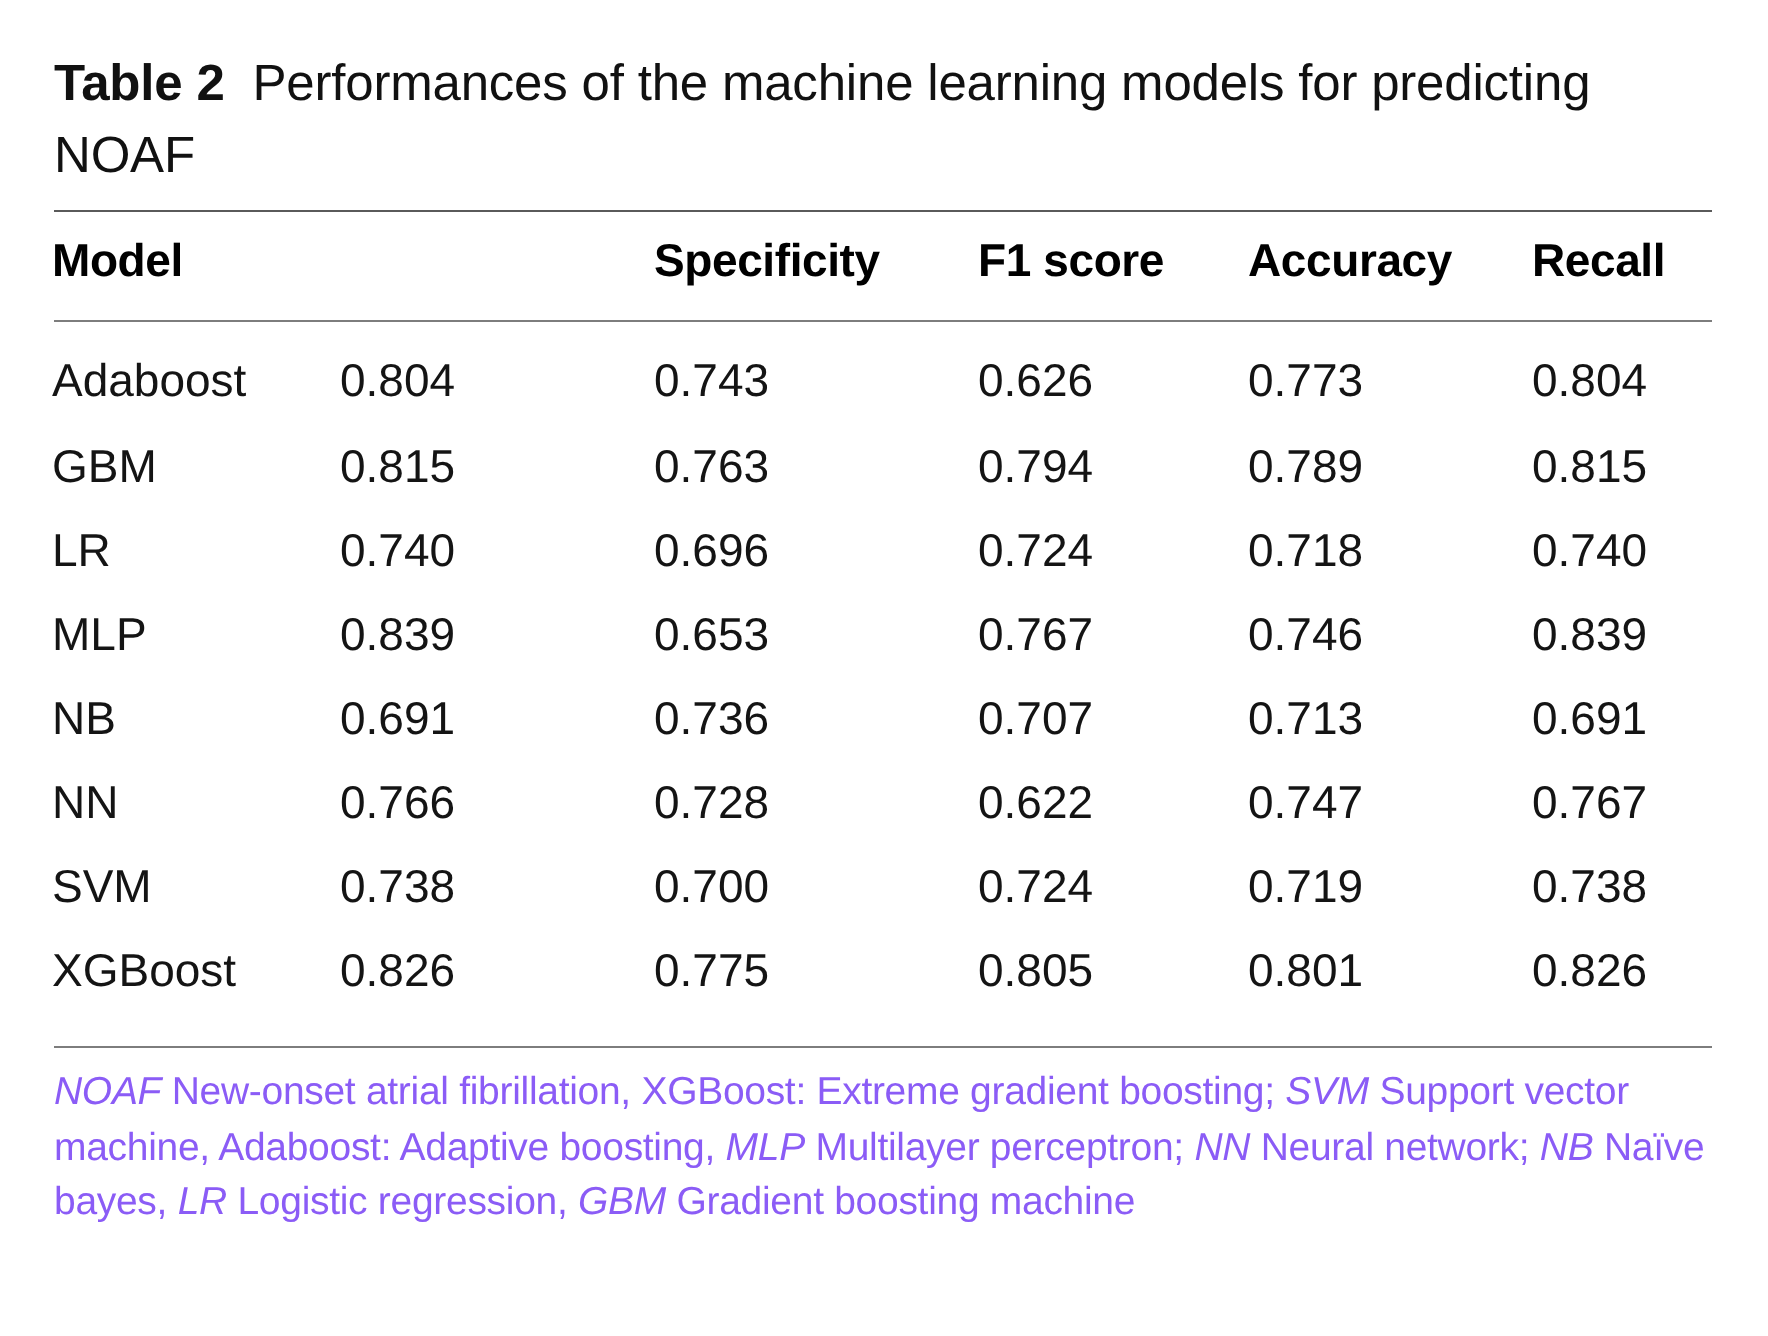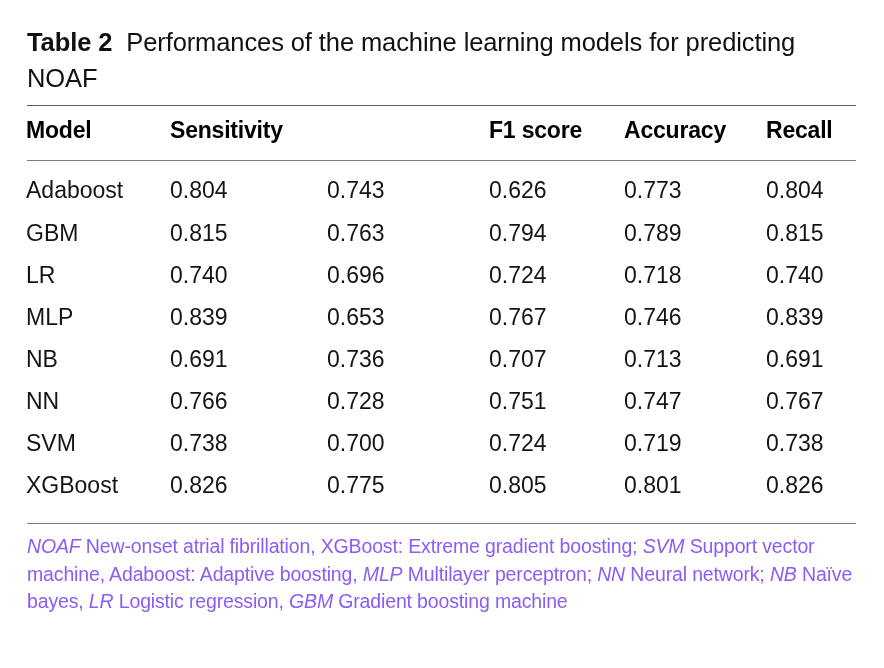--- a/index.html
+++ b/index.html
@@ -111,21 +111,21 @@
   </div>
 
   <div class="rule rule-top"></div>
   <div class="rule rule-header"></div>
   <div class="rule rule-bottom"></div>
 
   <div class="tbl">
 
     <div class="row hdr" style="top:114px;">
       <span class="cell c0">Model</span>
-      <span class="cell c1">Sensitivity</span>
+      <span class="cell c2">Specificity</span>
       <span class="cell c3">F1 score</span>
       <span class="cell c4">Accuracy</span>
       <span class="cell c5">Recall</span>
     </div>
 
     <div class="row" style="top:174px;">
       <span class="cell c0">Adaboost</span>
       <span class="cell c1">0.804</span>
       <span class="cell c2">0.743</span>
       <span class="cell c3">0.626</span>
@@ -166,21 +166,21 @@
       <span class="cell c2">0.736</span>
       <span class="cell c3">0.707</span>
       <span class="cell c4">0.713</span>
       <span class="cell c5">0.691</span>
     </div>
 
     <div class="row" style="top:385px;">
       <span class="cell c0">NN</span>
       <span class="cell c1">0.766</span>
       <span class="cell c2">0.728</span>
-      <span class="cell c3">0.751</span>
+      <span class="cell c3">0.622</span>
       <span class="cell c4">0.747</span>
       <span class="cell c5">0.767</span>
     </div>
 
     <div class="row" style="top:427px;">
       <span class="cell c0">SVM</span>
       <span class="cell c1">0.738</span>
       <span class="cell c2">0.700</span>
       <span class="cell c3">0.724</span>
       <span class="cell c4">0.719</span>

